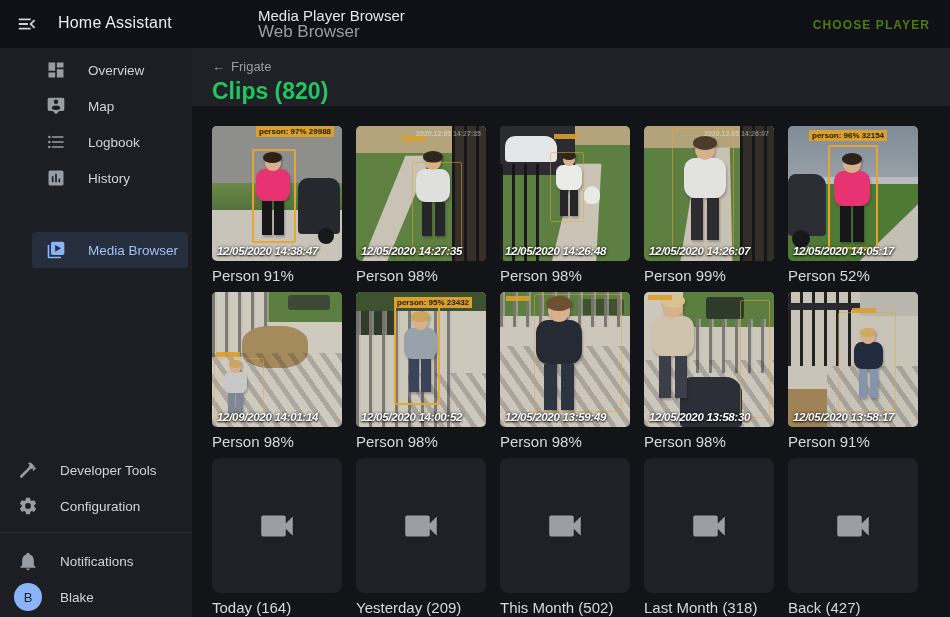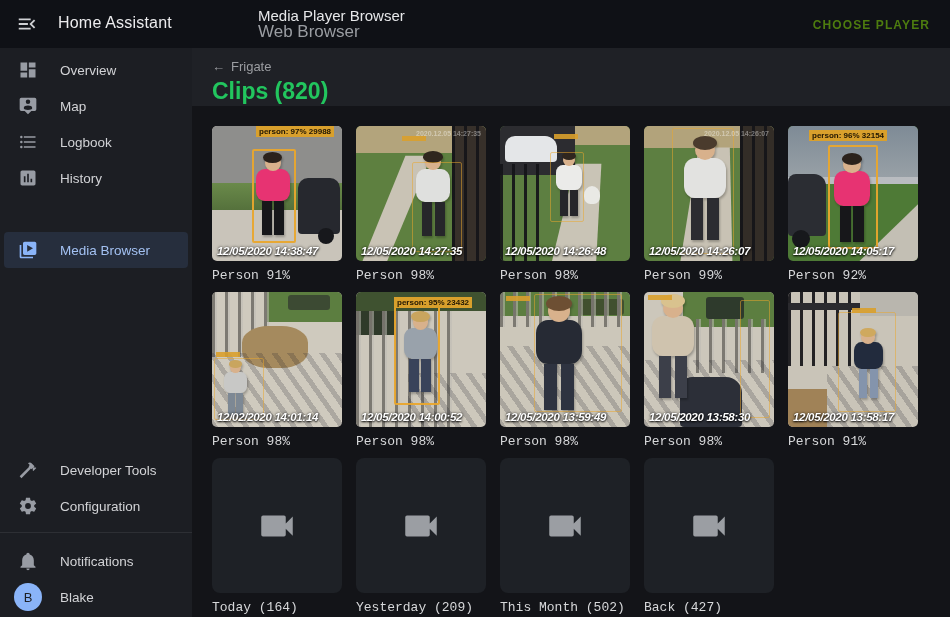--- a/index.html
+++ b/index.html
@@ -12,21 +12,21 @@
   .menu-btn { position:absolute; left:16px; top:13px; width:22px; height:22px; color:#cfd1d4; cursor:pointer; }
   .ha-title { position:absolute; left:58px; top:14px; font-size:16px; color:#ececee; letter-spacing:.2px; }
   .page-title-block { position:absolute; left:258px; top:7px; }
   .page-title { font-size:15px; color:#e6e7e9; line-height:18px; }
   .page-subtitle { font-size:17px; color:#9a9da2; line-height:14px; }
   .choose-player { position:absolute; right:14px; top:14px; font-size:12px; font-weight:700;
     letter-spacing:1.1px; color:#4d7c0f; background:none; border:none; cursor:pointer;
     font-family:"Liberation Sans",sans-serif; padding:4px 6px; }
 
   
-  .sidebar { position:absolute; left:0; top:48px; width:192px; height:569px; background:#1c1e23; z-index:5; }
+  .sidebar { position:absolute; left:0; top:48px; width:192px; height:569px; background:#1c1e23; z-index:5;padding-left:28px; }
   .nav-item { position:relative; height:36px; margin:0 4px; border-radius:4px; display:flex; align-items:center;
     cursor:pointer; color:#d2d3d6; }
   .nav-item .nicon { width:20px; height:20px; margin-left:14px; color:#989ca4; flex:none; }
   .nav-item .nlabel { margin-left:22px; font-size:13.5px; }
   .nav-item.active { background:#262e3d;margin-top:36px; }
   .nav-item.active .nicon { color:#8ab4f8; }
   .nav-item.active .nlabel { color:#a3c1f2; }
   .nav-top { padding-top:4px; }
   .nav-bottom { position:absolute; left:0; right:0; }
   .sb-divider { position:absolute; left:0; right:0; top:484px; border-top:1px solid rgba(255,255,255,.08); }
@@ -38,21 +38,21 @@
   .content-header { position:absolute; left:192px; top:48px; right:0; height:58px; background:#1f2126; z-index:4; }
   .breadcrumb { position:absolute; left:20px; top:11px; font-size:13px; color:#9b9da1; cursor:pointer; }
   .breadcrumb .arrow { margin-right:6px; }
   .clips-title { position:absolute; left:20px; top:30px; font-size:23px; font-weight:700; color:#22c55e; }
 
   
   .grid { position:absolute; left:192px; top:118px; right:0; bottom:0; background:#131418;
     padding:8px 0 0 20px; display:grid; grid-template-columns:repeat(5,130px); column-gap:14px;
     row-gap:8px; align-content:start; }
   .card { width:130px; cursor:pointer; }
-  .caption { margin-top:6px; font-size:13px; line-height:17px; color:#d7d8da; white-space:nowrap;font-family:Liberation Mono, monospace; }
+  .caption { margin-top:6px; font-size:15px; line-height:17px; color:#d7d8da; white-space:nowrap; }
   .thumb { position:relative; width:130px; height:135px; border-radius:5px; overflow:hidden; background:#86867f; }
   .thumb.folder { background:#1e2126; border-radius:8px; display:flex; align-items:center; justify-content:center; }
   .videocam { width:42px; height:42px; fill:#9b9ea3; }
 
   .reg { position:absolute; }
   .stripes { background:repeating-linear-gradient(55deg, rgba(30,30,42,.20) 0 5px, transparent 5px 13px); }
   .bars-light { background:repeating-linear-gradient(90deg, rgba(120,117,110,.95) 0 3px, rgba(190,187,180,.55) 3px 5px, transparent 5px 13px); }
   .bars-dark { background:repeating-linear-gradient(90deg, rgba(20,20,24,.92) 0 3px, transparent 3px 12px); }
 
   .person { position:absolute; display:flex; flex-direction:column; align-items:center; z-index:2;
@@ -248,38 +248,38 @@
       <div class="reg" style="left:4px;top:104px;width:18px;height:18px;background:#17181c;border-radius:50%;"></div>
       <div class="person" style="--h:86px;left:46px;top:30px;--shirt:#e73372;--pants:#17171a;--hair:#2b221c;">
           <div class="p-head"></div>
           <div class="p-torso"></div>
           <div class="p-legs"></div>
         </div>
       <div class="bbox" style="left:40px;top:19px;width:50px;height:104px;"></div>
       <div class="chip" style="left:21px;top:4px;">person: 96% 32154</div>
       <div class="ts">12/05/2020 14:05:17</div>
     </div>
-    <div class="caption">Person 92%</div>
+    <div class="caption">Person 52%</div>
   </div>
 
   <div class="card">
     <div class="thumb" style="background:#cfcabe;">
       <div class="reg" style="right:0;top:0;width:58%;height:22%;background:#5c7e40;"></div>
       <div class="reg" style="right:12px;top:3px;width:42px;height:15px;background:#3c4a33;border-radius:3px;"></div>
       <div class="reg bars-light" style="left:0;top:0;width:45%;height:48%;"></div>
       <div class="reg" style="left:30px;top:34px;width:66px;height:42px;background:#a58a5e;border-radius:40%;"></div>
       <div class="reg stripes" style="left:0;top:45%;width:100%;height:55%;"></div>
       <div class="person" style="--h:54px;left:12px;top:70px;--shirt:#c8c8c6;--pants:#7d8894;--hair:#c9a55e;">
           <div class="p-head"></div>
           <div class="p-torso"></div>
           <div class="p-legs"></div>
         </div>
       <div class="bbox faint" style="left:2px;top:66px;width:50px;height:62px;"></div>
       <div class="chip-mini" style="left:4px;top:60px;"></div>
-      <div class="ts">12/02/2020 14:01:14</div>
+      <div class="ts">12/09/2020 14:01:14</div>
     </div>
     <div class="caption">Person 98%</div>
   </div>
 
   <div class="card">
     <div class="thumb" style="background:#cdc8bc;">
       <div class="reg" style="left:0;top:0;width:100%;height:14%;background:#3f5230;"></div>
       <div class="reg" style="left:0;top:14%;width:30%;height:18%;background:#2f3a2a;"></div>
       <div class="reg bars-light" style="left:0;top:14%;width:75%;height:86%;"></div>
       <div class="reg stripes" style="left:40%;top:60%;width:60%;height:40%;"></div>
@@ -374,16 +374,24 @@
         </svg>
     </div>
     <div class="caption">This Month (502)</div>
   </div>
   <div class="card">
     <div class="thumb folder">
       <svg class="videocam" viewBox="0 0 24 24">
           <path d="M17,10.5V7A1,1 0 0,0 16,6H4A1,1 0 0,0 3,7V17A1,1 0 0,0 4,18H16A1,1 0 0,0 17,17V13.5L21,17.5V6.5L17,10.5Z"></path>
         </svg>
     </div>
+    <div class="caption">Last Month (318)</div>
+  </div>
+  <div class="card">
+    <div class="thumb folder">
+      <svg class="videocam" viewBox="0 0 24 24">
+          <path d="M17,10.5V7A1,1 0 0,0 16,6H4A1,1 0 0,0 3,7V17A1,1 0 0,0 4,18H16A1,1 0 0,0 17,17V13.5L21,17.5V6.5L17,10.5Z"></path>
+        </svg>
+    </div>
     <div class="caption">Back (427)</div>
   </div>
 
 </div>
 
 </body></html>

